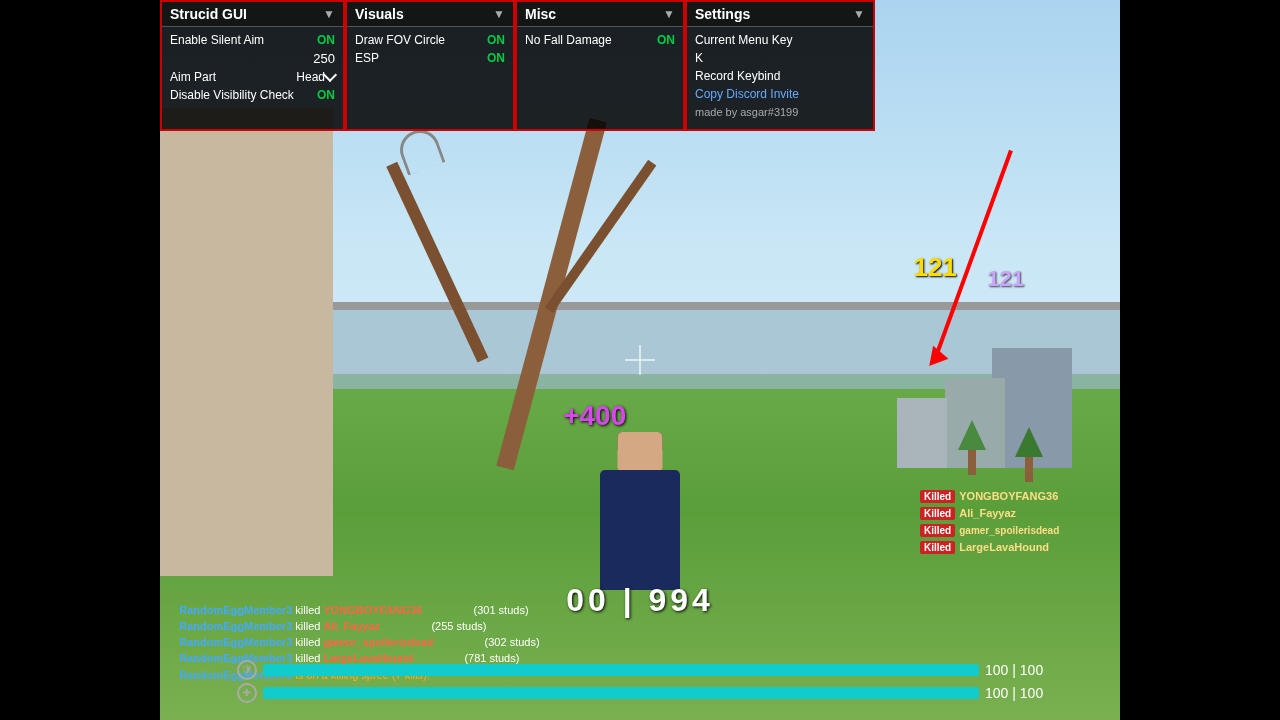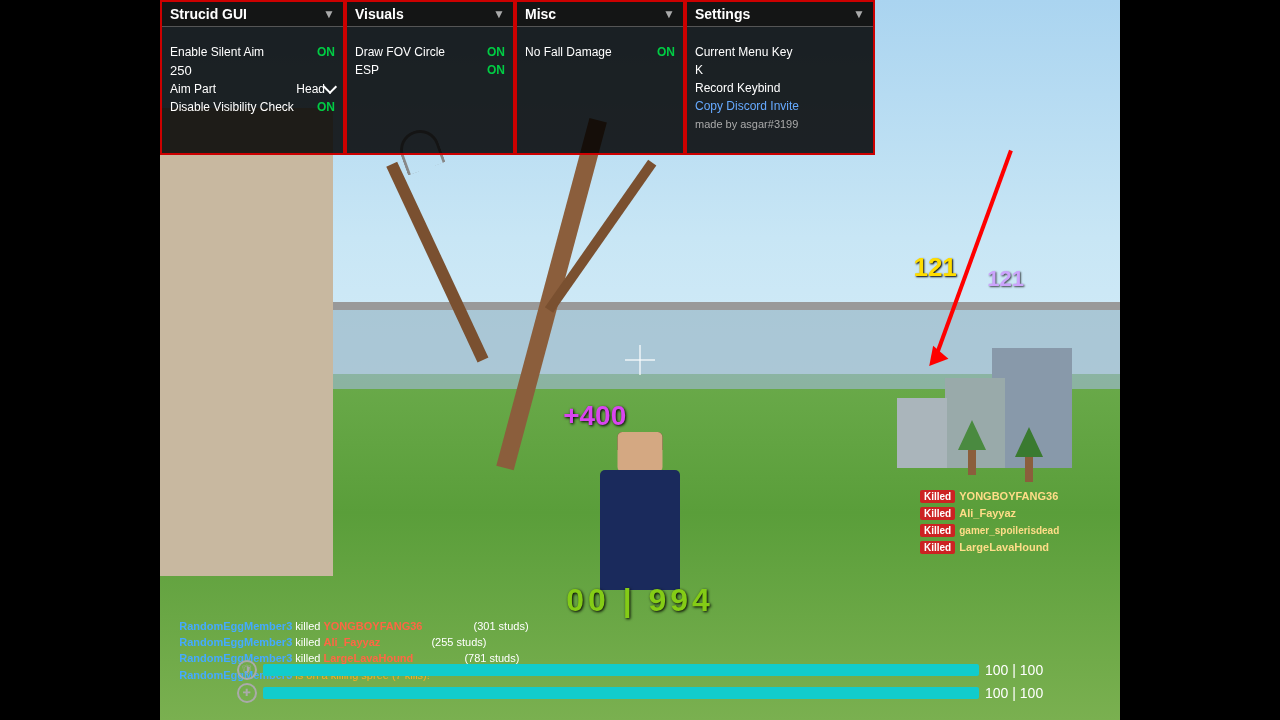--- a/index.html
+++ b/index.html
@@ -250,21 +250,21 @@
       font-size: 11px;
       margin-bottom: 2px;
       line-height: 1.3;
     }
     .chat-player { color: #44aaff; font-weight: bold; }
     .chat-killed { color: #ffffff; }
     .chat-victim { color: #ff6644; font-weight: bold; }
     .chat-studs { color: #ffffff; padding-left: 48px; }
     .chat-spree { color: #ffaa22; }
     .score-display {
-      color: #84cc16;
+      color: #ffffff;
       font-size: 32px;
       font-weight: bold;
       letter-spacing: 4px;
       text-shadow: 1px 1px 3px #000;
     }
     .health-bars {
       position: absolute;
       bottom: 2%;
       left: 8%;
       width: 84%;
@@ -349,36 +349,36 @@
       border-bottom: 1px solid #555;
     }
     .panel-title {
       font-size: 14px;
       font-weight: bold;
     }
     .panel-arrow {
       color: #aaa;
     }
     .panel-body {
-      padding: 18px 8px;
+      padding: 6px 8px;
     }
 
     .toggle-row {
       display: flex;
       justify-content: space-between;
       align-items: center;
       margin-bottom: 4px;
     }
     .toggle-on {
       color: #00cc44;
       font-weight: bold;
     }
 
     .aim-value {
-      text-align: left;
+      text-align: right;
       font-size: 13px;
       margin-bottom: 4px;
     }
     .aim-part-row {
       display: flex;
       justify-content: space-between;
       align-items: center;
       margin-bottom: 4px;
     }
     .aim-part-select {
@@ -552,20 +552,26 @@
     </div>
     <div class="chat-line">
       <span class="chat-player">RandomEggMember3</span>
       <span class="chat-killed"> killed </span>
       <span class="chat-victim">Ali_Fayyaz</span>
       <span class="chat-studs"> (255 studs)</span>
     </div>
     <div class="chat-line">
       <span class="chat-player">RandomEggMember3</span>
       <span class="chat-killed"> killed </span>
+      <span class="chat-victim">gamer_spoilerisdead</span>
+      <span class="chat-studs"> (302 studs)</span>
+    </div>
+    <div class="chat-line">
+      <span class="chat-player">RandomEggMember3</span>
+      <span class="chat-killed"> killed </span>
       <span class="chat-victim">LargeLavaHound</span>
       <span class="chat-studs"> (781 studs)</span>
     </div>
     <div class="chat-line">
       <span class="chat-player">RandomEggMember3</span>
       <span class="chat-spree"> is on a killing spree (7 kills)!</span>
     </div>
   </div>
 
   <div style="position:absolute;bottom:14%;left:50%;transform:translateX(-50%);text-align:center;">

